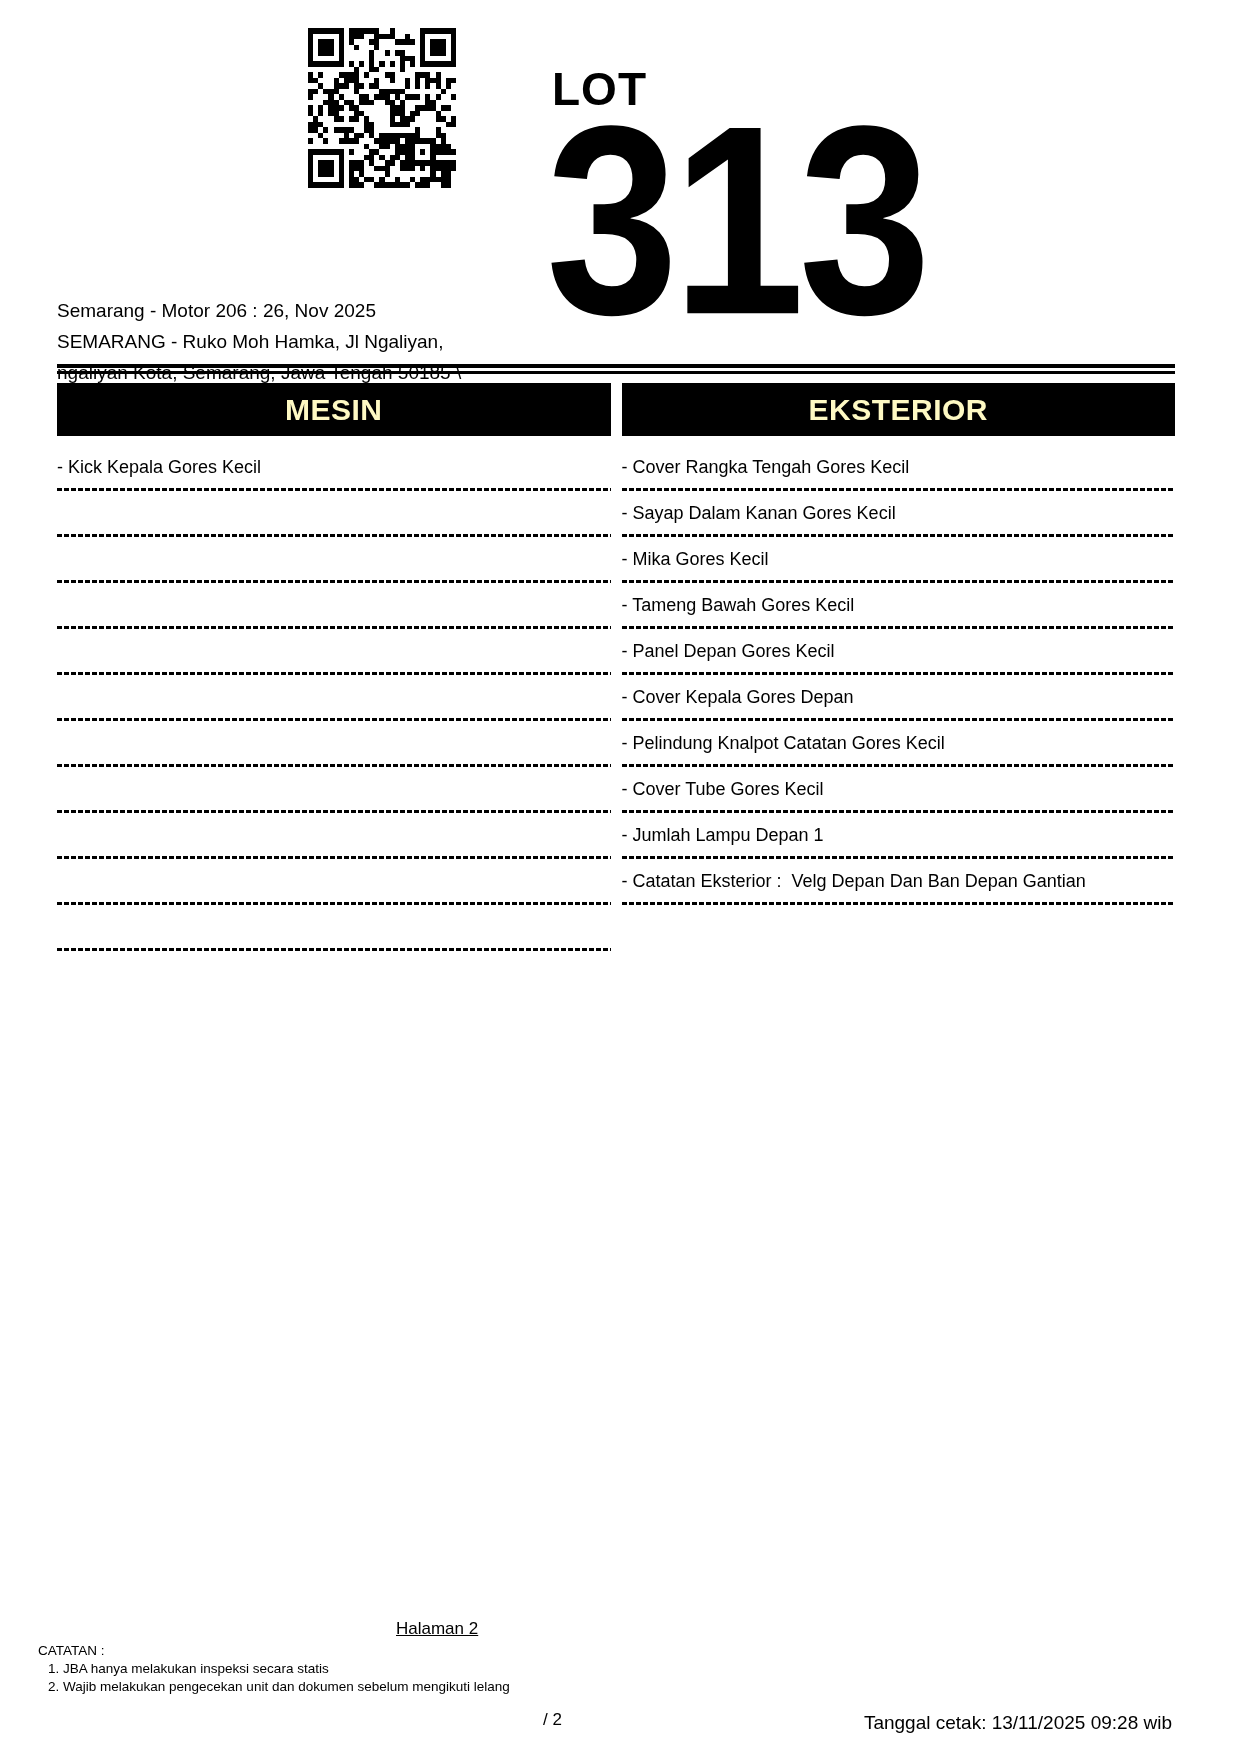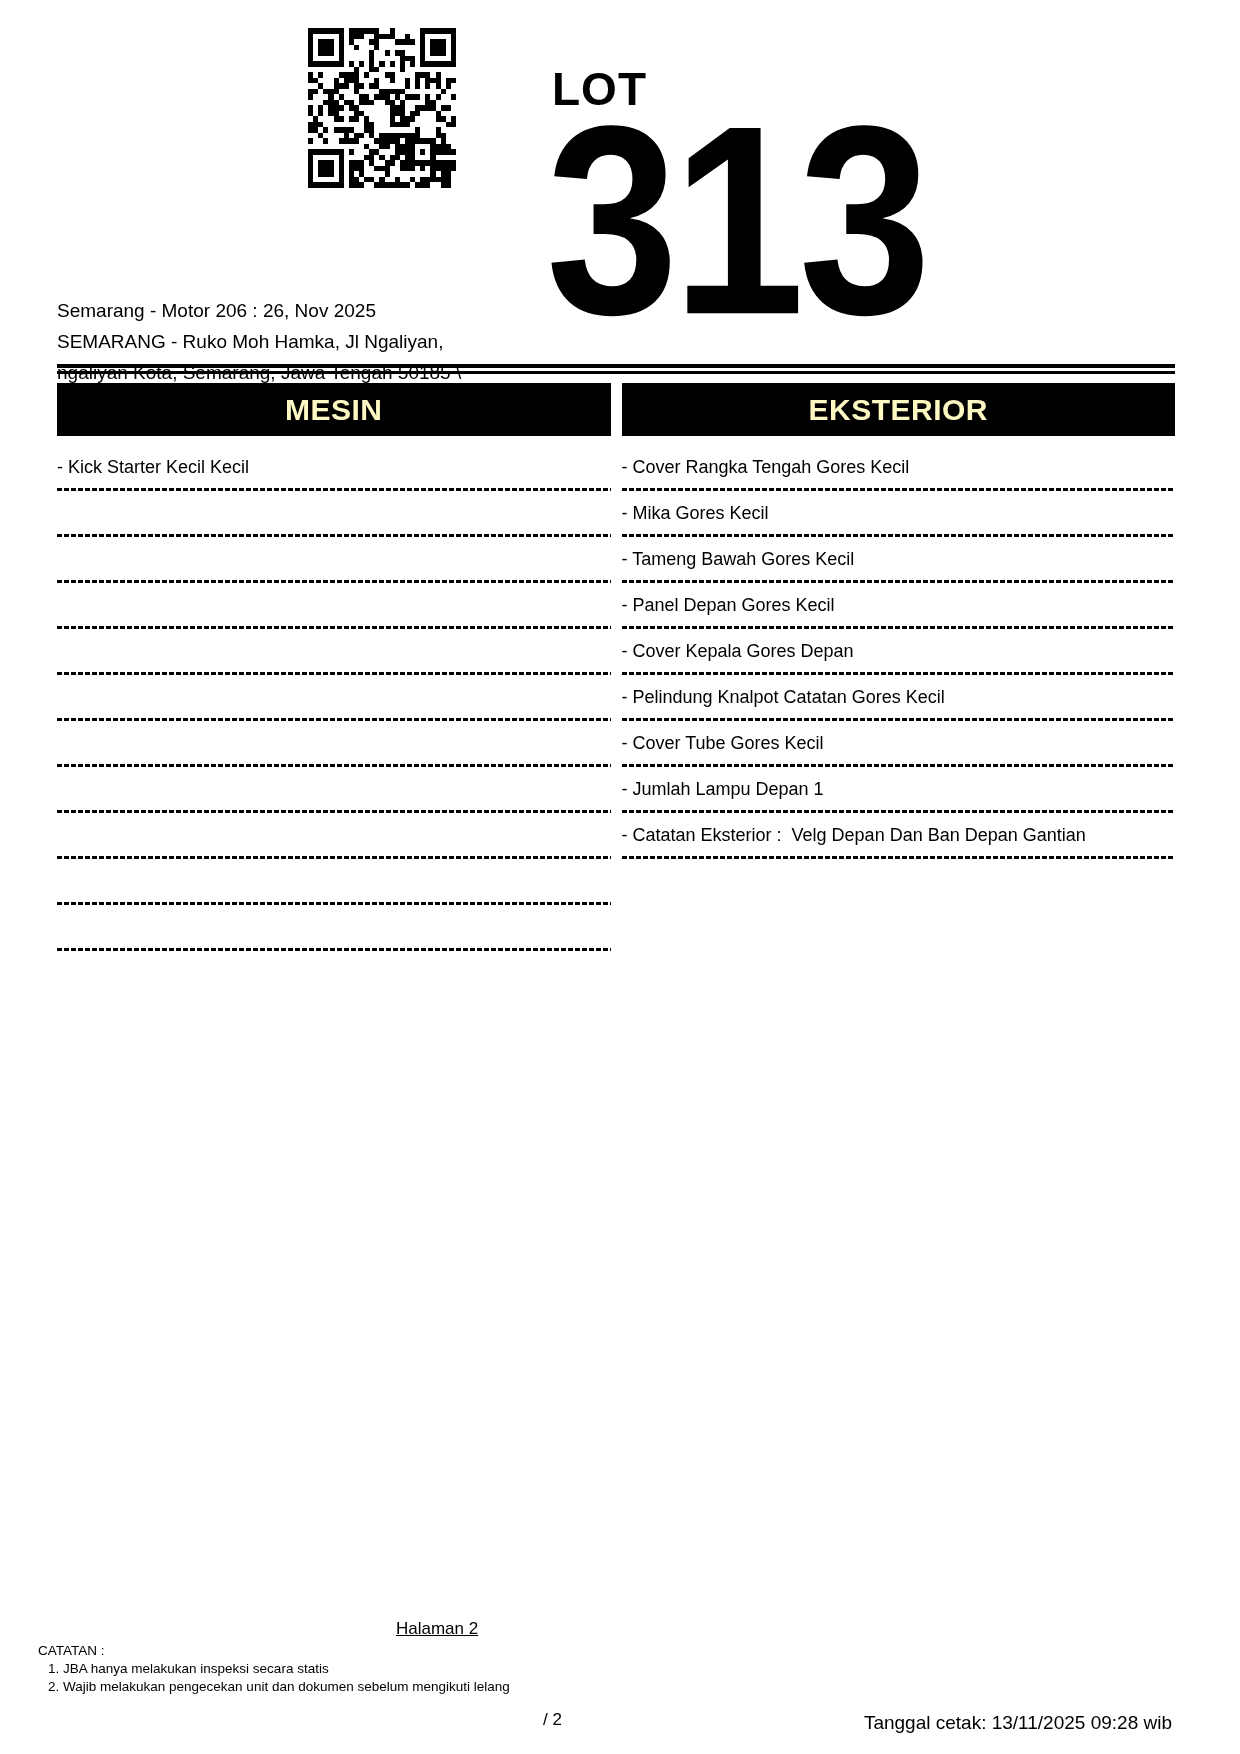--- a/index.html
+++ b/index.html
@@ -493,38 +493,39 @@
     <div>ngaliyan Kota, Semarang, Jawa Tengah 50185 \</div>
   </div>
 
   <div class="divider"></div>
 
   <div class="table">
 
     <div class="col">
       <div class="colheader">MESIN</div>
       <div class="rows">
-        <div class="row first">- Kick Starter Kecil Kecil</div>
+        <div class="row first">- Kick Kepala Gores Kecil</div>
         <div class="row"></div>
         <div class="row"></div>
         <div class="row"></div>
         <div class="row"></div>
         <div class="row"></div>
         <div class="row"></div>
         <div class="row"></div>
         <div class="row"></div>
         <div class="row"></div>
         <div class="row"></div>
       </div>
     </div>
 
     <div class="col">
       <div class="colheader">EKSTERIOR</div>
       <div class="rows">
         <div class="row first">- Cover Rangka Tengah Gores Kecil</div>
+        <div class="row">- Sayap Dalam Kanan Gores Kecil</div>
         <div class="row">- Mika Gores Kecil</div>
         <div class="row">- Tameng Bawah Gores Kecil</div>
         <div class="row">- Panel Depan Gores Kecil</div>
         <div class="row">- Cover Kepala Gores Depan</div>
         <div class="row">- Pelindung Knalpot Catatan Gores Kecil</div>
         <div class="row">- Cover Tube Gores Kecil</div>
         <div class="row">- Jumlah Lampu Depan 1</div>
         <div class="row">- Catatan Eksterior :  Velg Depan Dan Ban Depan Gantian</div>
       </div>
     </div>

